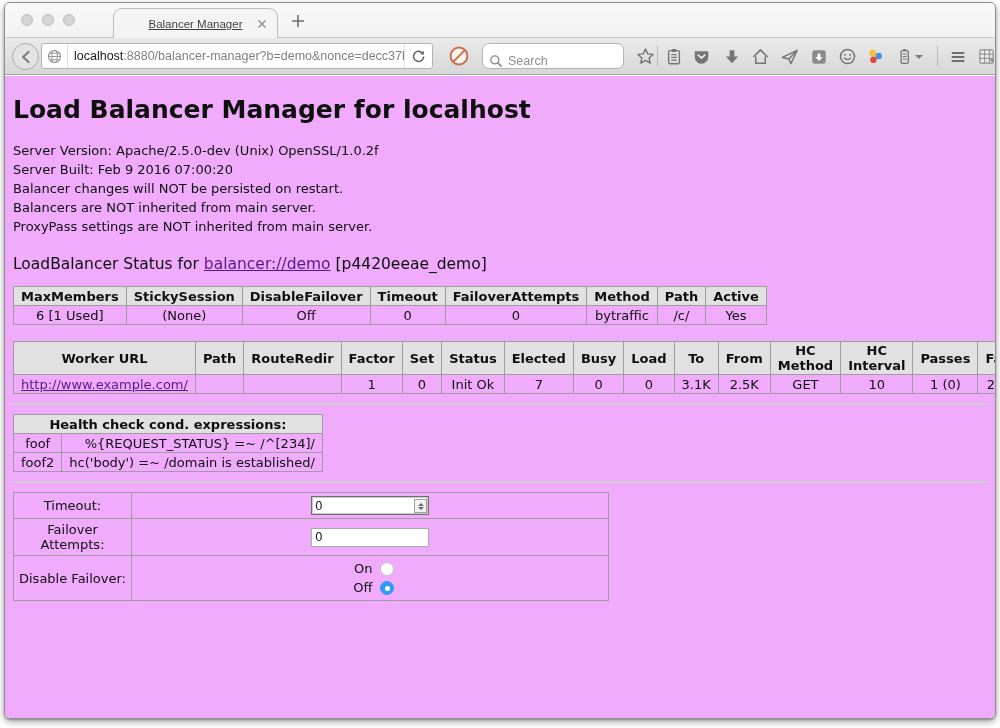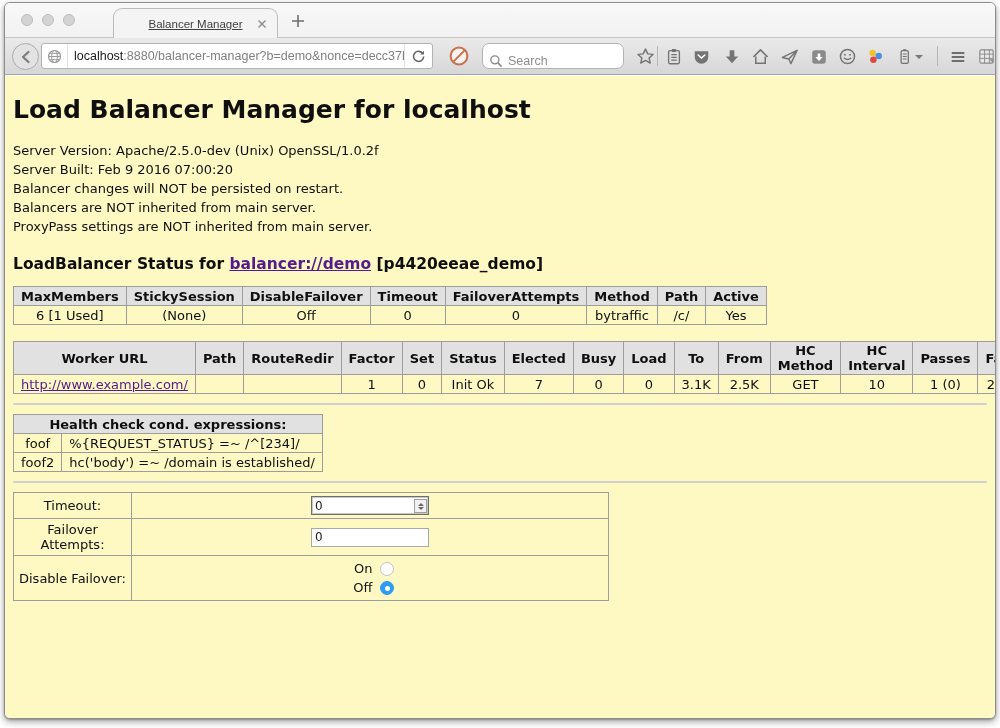--- a/index.html
+++ b/index.html
@@ -43,31 +43,31 @@
   .searchbar input { border: none; outline: none; width: 100px; font-size: 12.5px; color: #444;
                      font-family: "Liberation Sans", sans-serif; background: transparent; }
   .searchbar input::placeholder { color: #8f8f8f; }
   .ticon { position: absolute; top: 8px; width: 21px; height: 21px; display: flex;
            align-items: center; justify-content: center; }
   .vsep { position: absolute; top: 8px; width: 1px; height: 20px; background: #b8b8b8; }
   .caret-down { width: 0; height: 0; border-left: 4px solid transparent; border-right: 4px solid transparent;
                 border-top: 4px solid #7a7a7a; }
 
   
-  .content { position: absolute; top: 73px; left: 0; right: 0; bottom: 0; background: #fef9c3;
+  .content { position: absolute; top: 73px; left: 0; right: 0; bottom: 0; background: #f0abfc;
              padding: 6px 8px; font-family: "DejaVu Sans", sans-serif; font-size: 13px; color: #0f0f0f;
              overflow: hidden; }
   .content h1 { font-size: 25px; font-weight: bold; margin: 13px 0 17px; }
   .info-line { line-height: 19px; }
-  .content h3 { font-size: 15.5px; font-weight: bold; margin: 19px 0 13px; }
+  .content h3 { font-size: 15.5px; font-weight: normal; margin: 19px 0 13px; }
   a.plink { color: #551a8b; text-decoration: underline; cursor: pointer; }
   .tbl { border-collapse: collapse; font-size: 13px; }
   .tbl th, .tbl td { border: 1px solid #9d9d9d; padding: 1px 7px; text-align: center; height: 19px; }
   .tbl th { background: #e1e1e1; }
-  .tbl td.left { text-align: left; }
+  .tbl td.left { text-align: right; }
   hr.page-hr { border: none; height: 2px; background: #cfcfcf; border-radius: 2px; margin: 9px 0; }
 
   
   .form-tbl { border-collapse: collapse; font-size: 13px; width: 596px; margin-top: 4px; }
   .form-tbl td { border: 1px solid #9d9d9d; padding: 3px 4px; }
   .form-tbl td.lbl { width: 118px; text-align: center; }
   .field-center { display: flex; justify-content: center; align-items: center; }
   .mac-select { display: inline-flex; align-items: stretch; border: 1px solid #b0b0b0; border-radius: 4px;
                 background: #fff; height: 20px; overflow: hidden; min-width: 104px; }
   .mac-select .sel-text { flex: 1; font-size: 11.5px; display: flex; align-items: center; justify-content: center;

